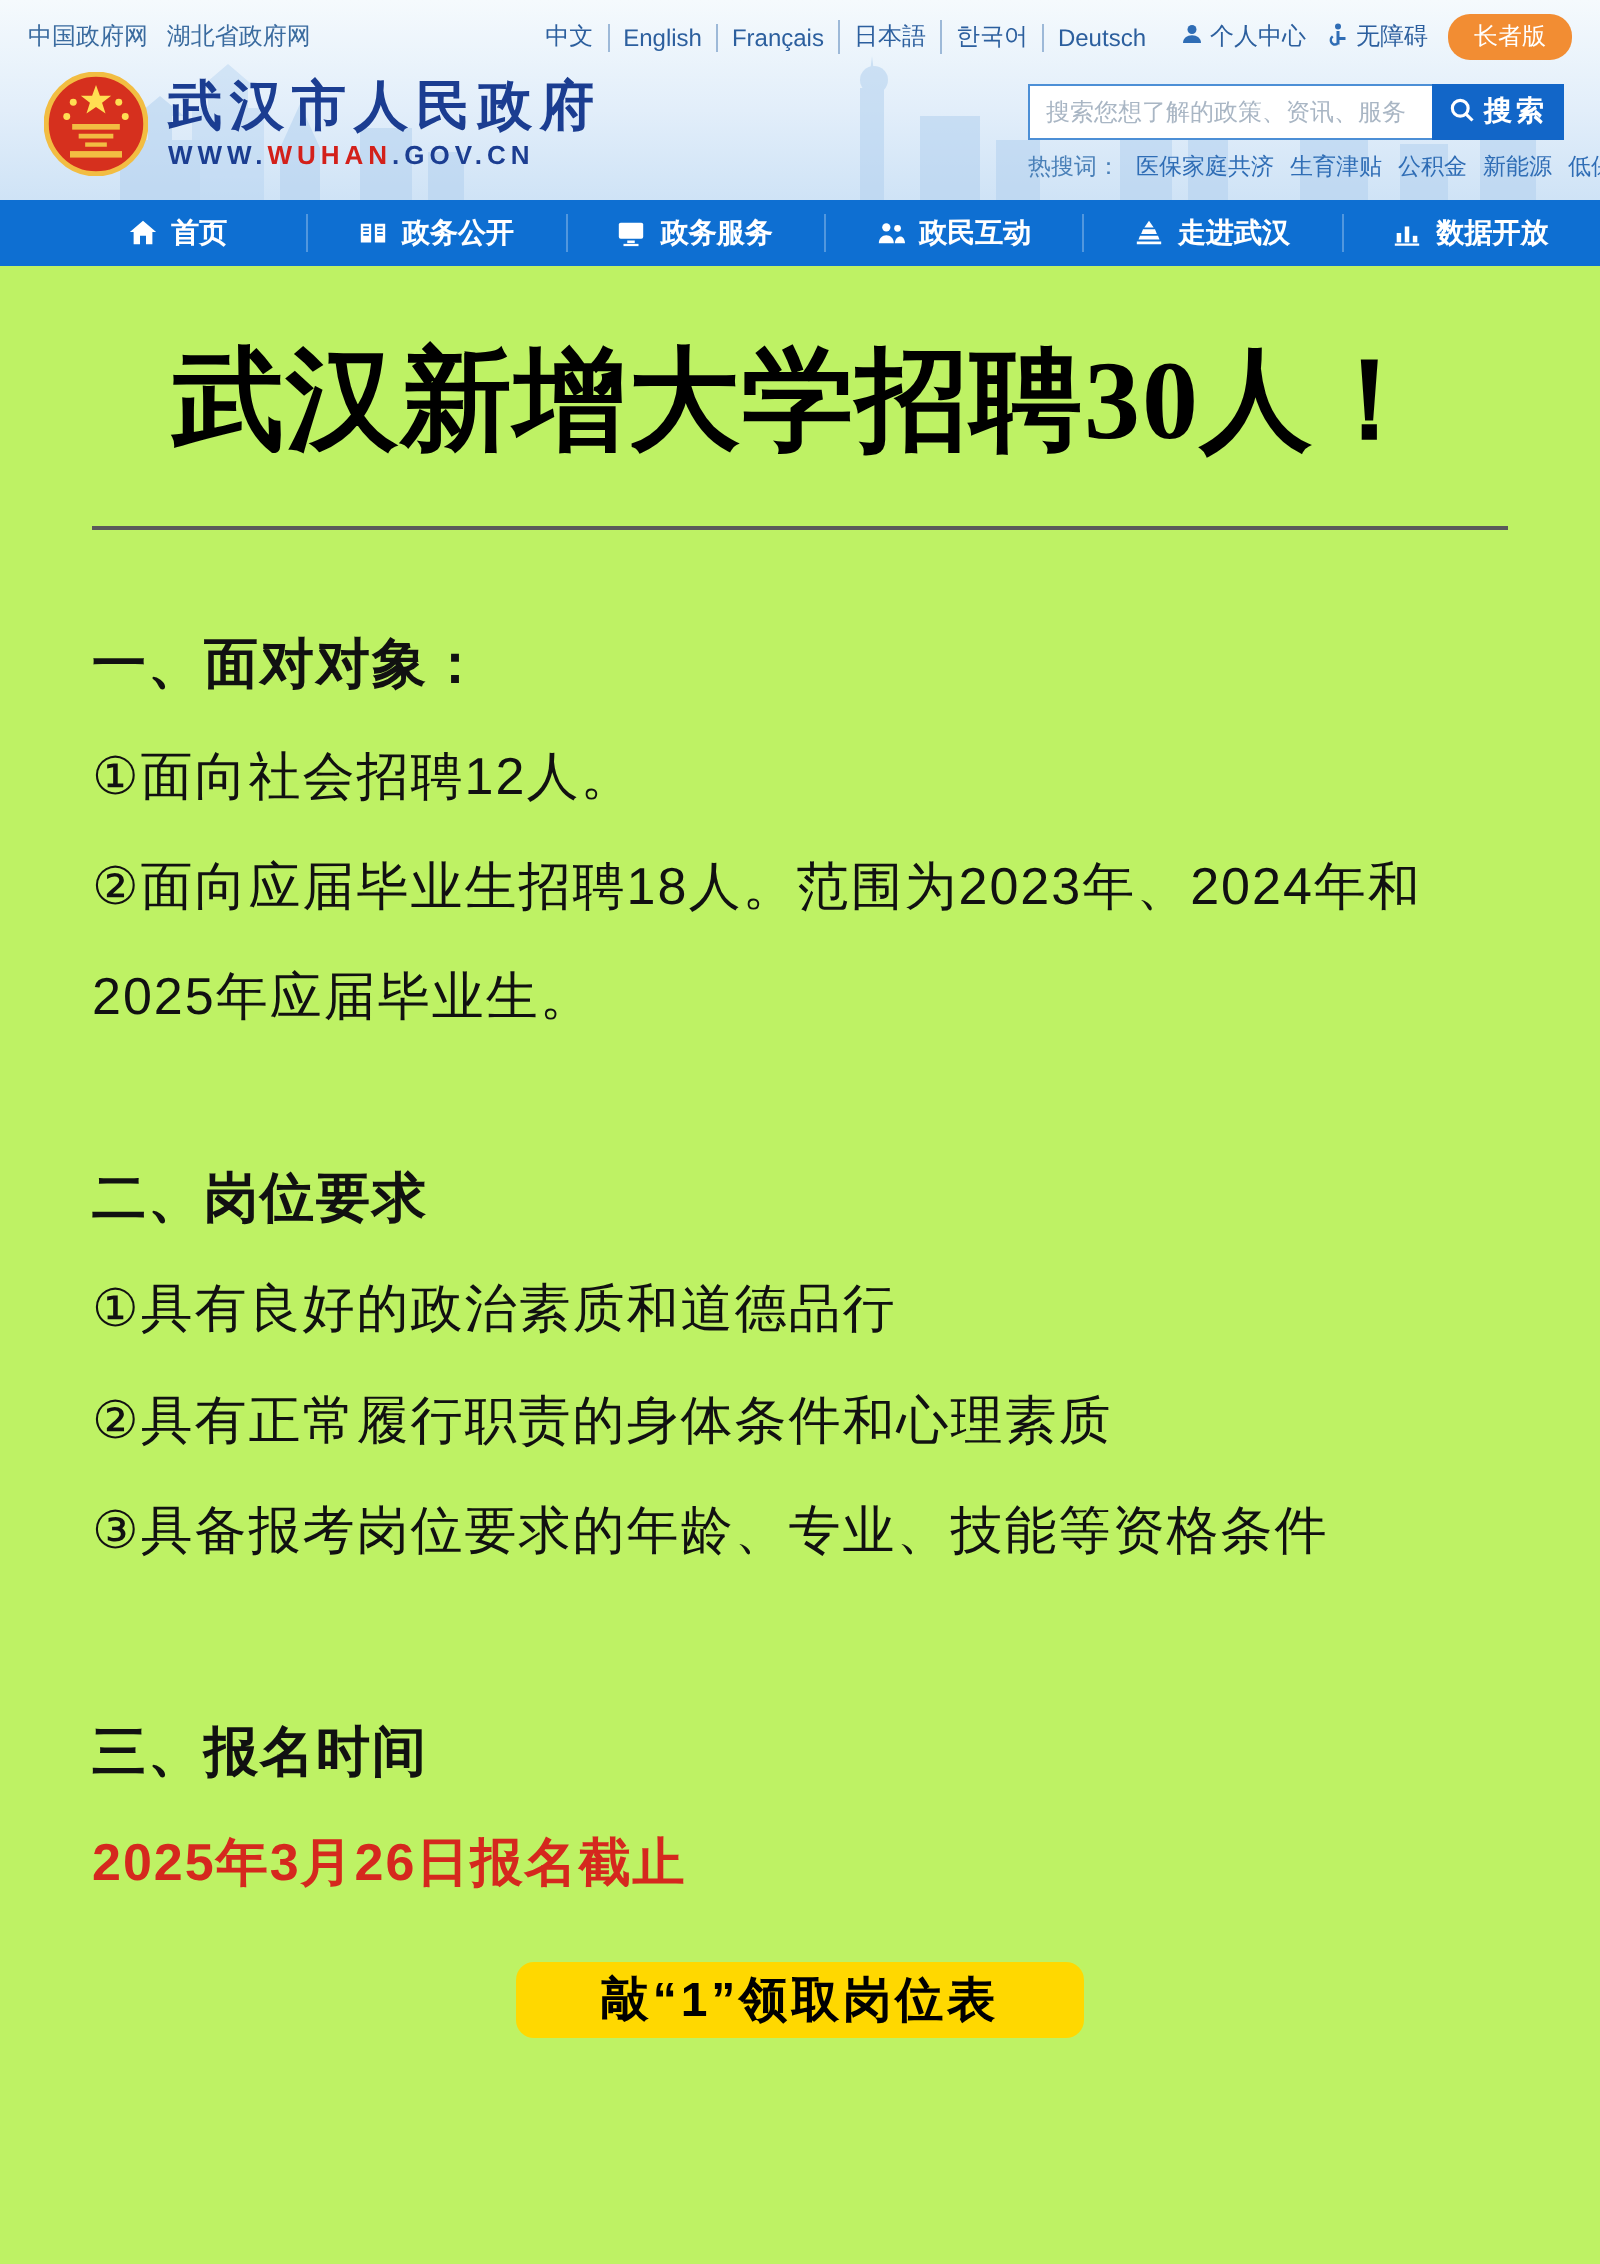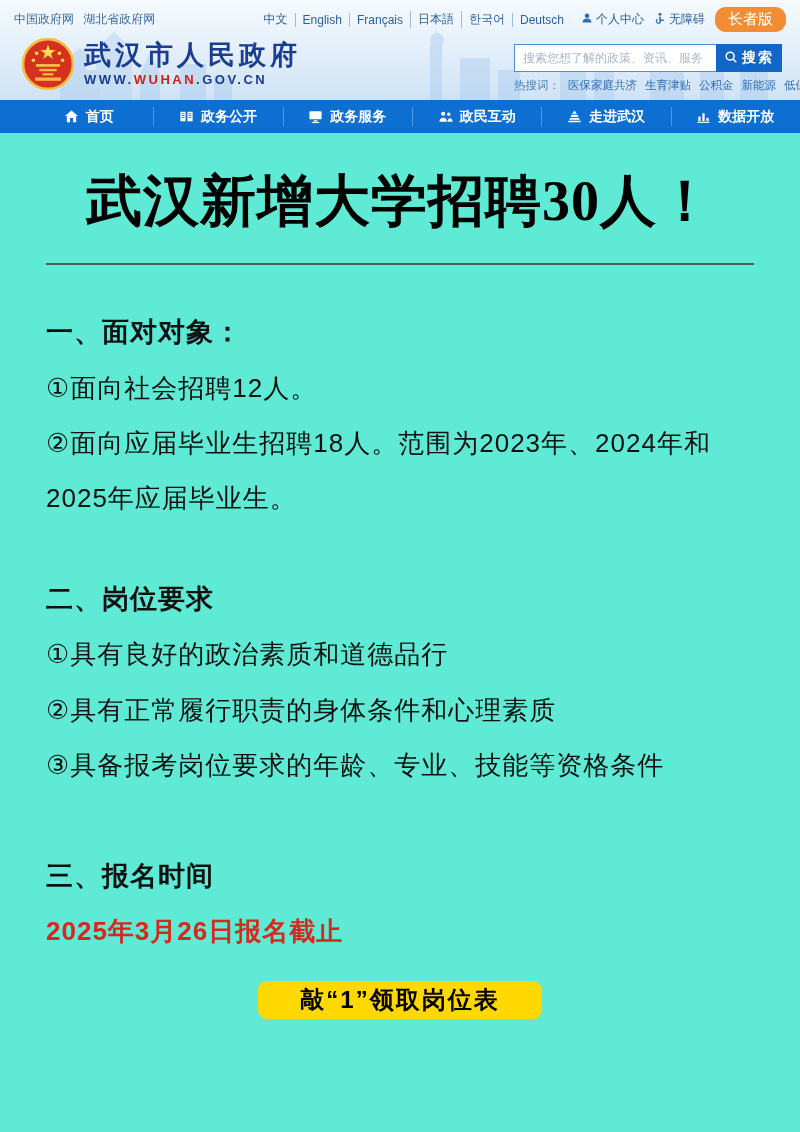--- a/index.html
+++ b/index.html
@@ -1,30 +1,30 @@
 <!DOCTYPE html>
 <html><head>
 <meta charset="utf-8">
 <style>
   * { margin:0; padding:0; box-sizing:border-box; }
   html,body { background:#fff; }
   body { font-family:"Liberation Sans","DejaVu Sans",sans-serif; }
-  .page { position:relative; width:800px; height:1132px; margin:0 auto; background:#5eead4; overflow:hidden; }
+  .page { position:relative; width:800px; height:1132px; margin:0 auto; background:#bef264; overflow:hidden; }
 
   
   .header { position:relative; height:100px; background:linear-gradient(180deg,#f5fafd 0%,#e2eefa 55%,#cfe3f6 100%); overflow:hidden; }
   .skyline { position:absolute; left:0; bottom:0; width:100%; height:86px; opacity:.55; }
   .topbar { position:relative; display:flex; justify-content:space-between; align-items:center; padding:7px 14px 0 14px; font-size:12px; color:#3a6b9f; }
   .topbar-left span { margin-right:6px; cursor:pointer; }
   .topbar-right { display:flex; align-items:center; gap:10px; }
   .langs { display:flex; align-items:center; }
   .lang { color:#2c5f9e; cursor:pointer; padding:0 7px; }
   .lang:not(:first-child){ border-left:1px solid #9db9d8; }
   .tb-item { display:flex; align-items:center; gap:3px; color:#2c5f9e; cursor:pointer; }
-  .elder-pill { background:#f28d33; color:#fff; border-radius:11px; padding:3px 13px; font-size:15px; cursor:pointer; }
+  .elder-pill { background:#f28d33; color:#fff; border-radius:11px; padding:3px 13px; font-size:12px; cursor:pointer; }
 
   .header-main { position:relative; display:flex; justify-content:space-between; align-items:flex-start; padding:6px 18px 0 22px; }
   .brand { display:flex; align-items:center; gap:10px; }
   .emblem { width:52px; height:52px; }
   .brand-name { font-size:27px; font-weight:bold; color:#1b3d91; letter-spacing:4px; line-height:1.1; }
   .brand-url { font-size:13px; font-weight:bold; color:#1b3d91; letter-spacing:2.5px; margin-top:2px; }
   .brand-url .hl { color:#d3201a; }
 
   .search-area { width:268px; margin-top:6px; }
   .search-row { display:flex; height:28px; }

